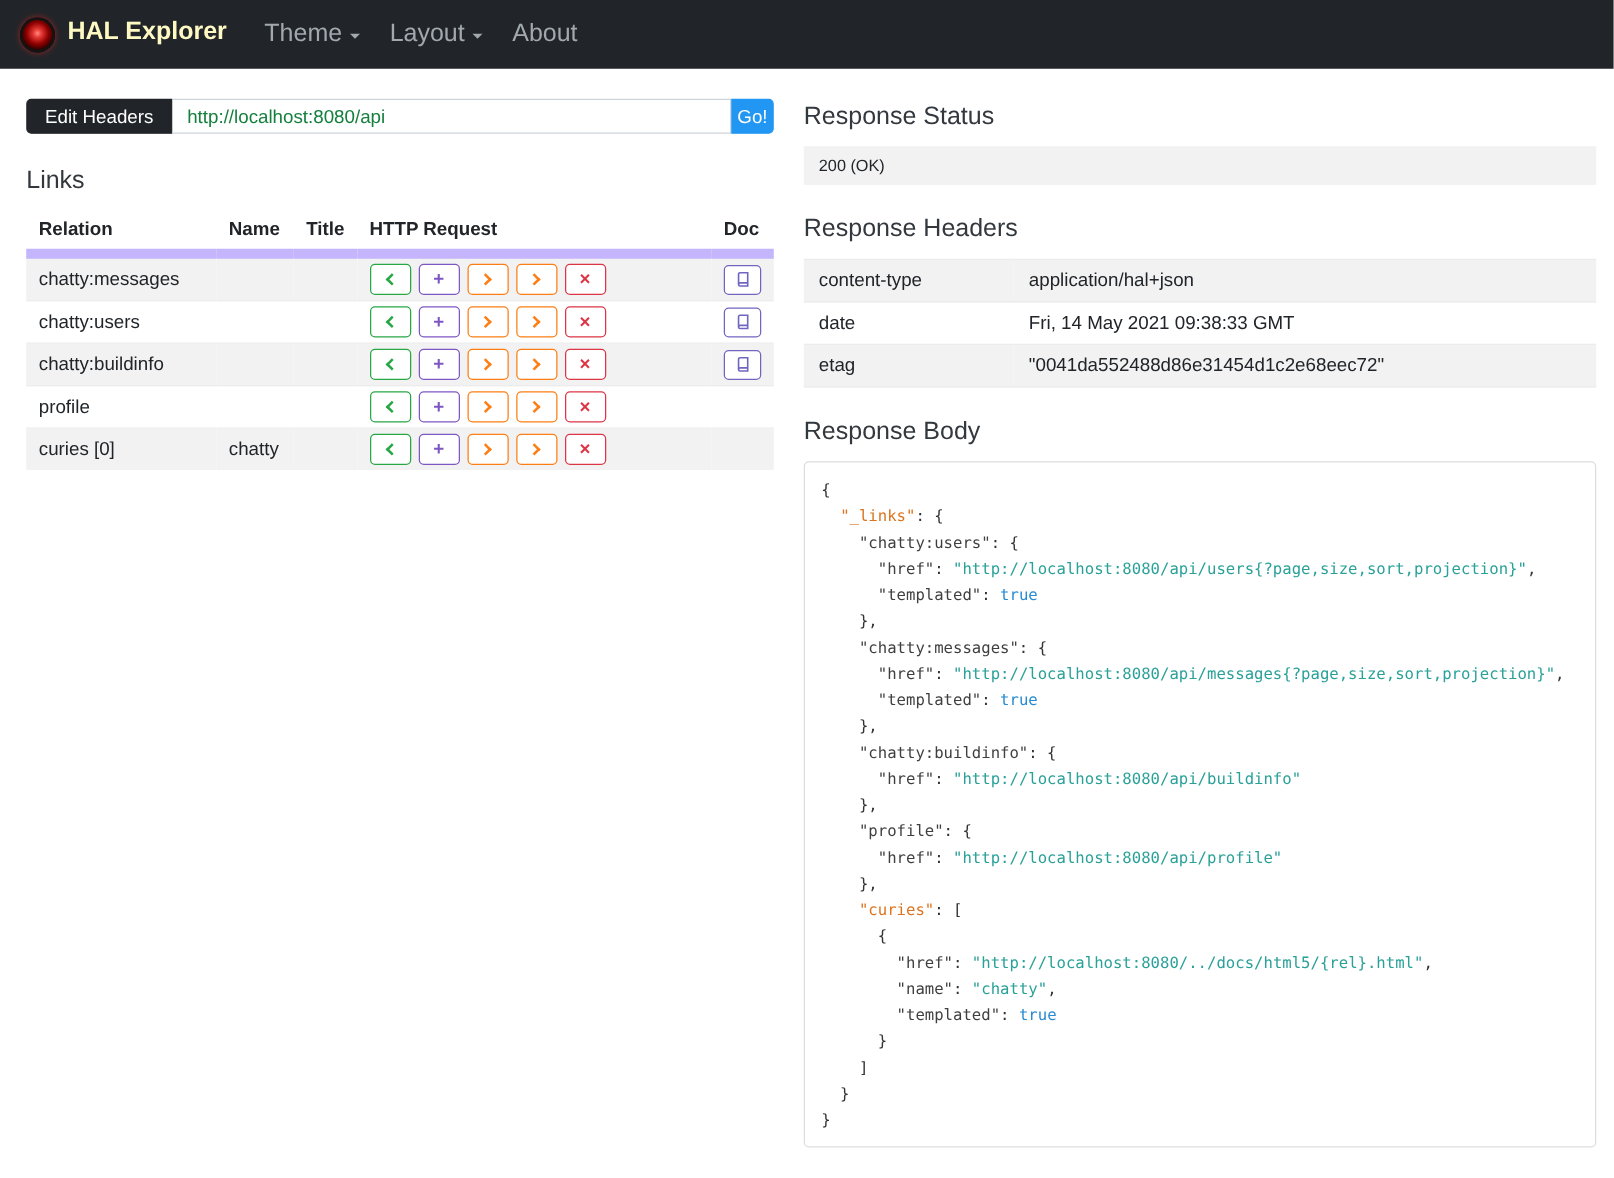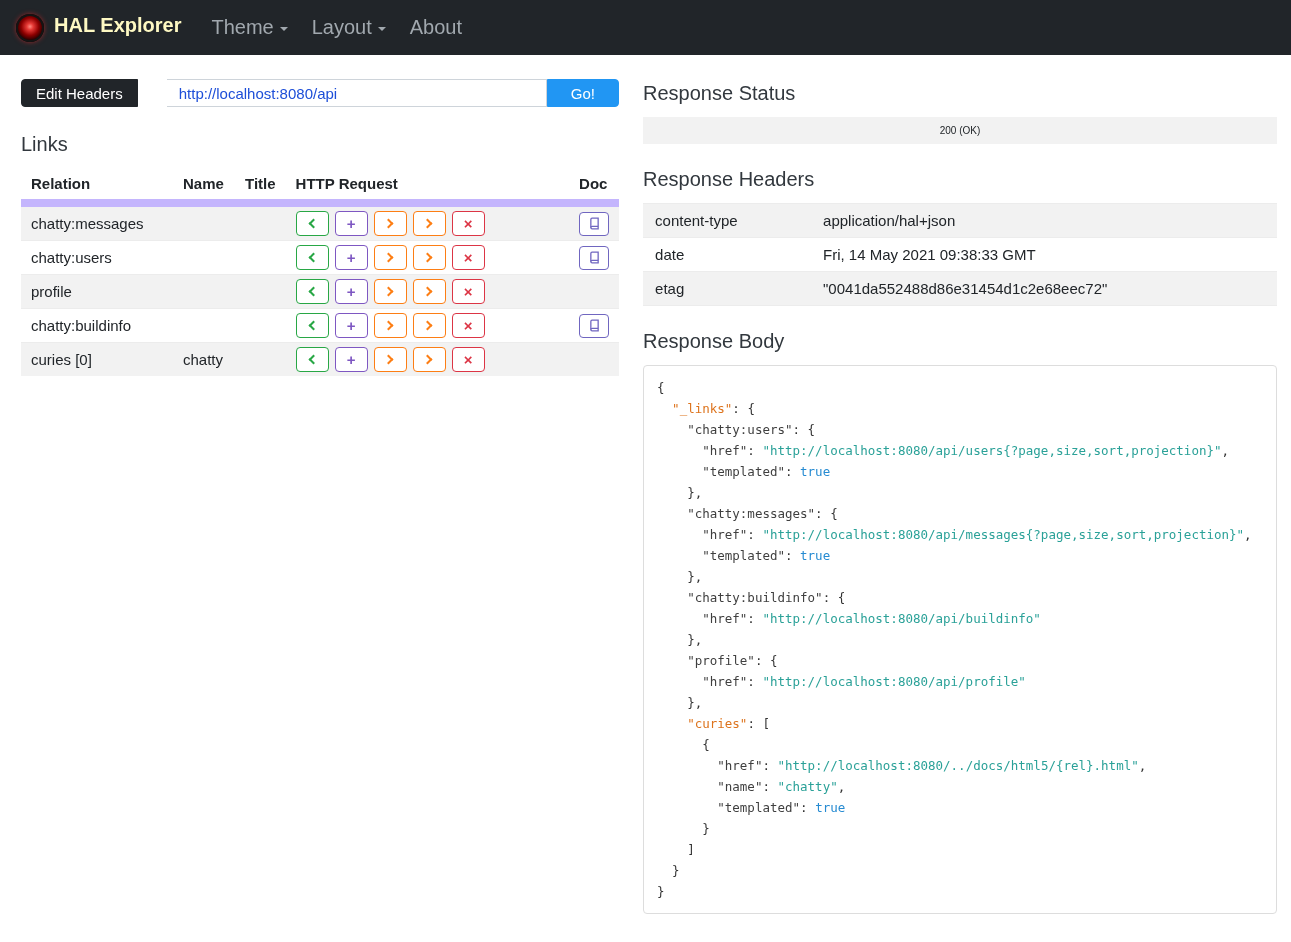--- a/index.html
+++ b/index.html
@@ -15,22 +15,22 @@
   .nav-items{display:flex;list-style:none;margin-left:18px;}
   .nav-item{display:flex;align-items:center;gap:6px;color:#a1a8ae;font-size:20px;padding:8px 12px;cursor:pointer;}
   .caret{width:0;height:0;border-left:4px solid transparent;border-right:4px solid transparent;border-top:4px solid currentColor;display:inline-block;margin-top:3px;}
 
   
   .main{display:grid;grid-template-columns:1fr 1.06fr;gap:24px;padding:24px 14px 20px 21px;align-items:start;}
 
   
   .input-group{display:flex;height:28px;margin-bottom:26px;}
   .btn-dark{background:var(--dark-button,#212529);color:#fff;border:1px solid var(--dark-button,#212529);border-radius:4px 0 0 4px;font-size:15px;padding:0 14px;cursor:pointer;font-family:inherit;}
-  .url-input{flex:1;min-width:0;border:1px solid #ced4da;border-left:0;padding:0 12px;font-size:15px;color:#1d4ed8;font-family:inherit;outline:none;margin-left:29px;}
-  .btn-go{background:var(--accent-blue,#2196f3);color:#fff;border:1px solid var(--accent-blue,#2196f3);border-radius:0 4px 4px 0;font-size:15px;padding:0 23px;cursor:pointer;font-family:inherit;}
+  .url-input{flex:1;min-width:0;border:1px solid #ced4da;border-left:0;padding:0 12px;font-size:15px;color:#15803d;font-family:inherit;outline:none;}
+  .btn-go{background:var(--accent-blue,#2196f3);color:#fff;border:1px solid var(--accent-blue,#2196f3);border-radius:0 4px 4px 0;font-size:15px;padding:0 4px;cursor:pointer;font-family:inherit;}
 
   .section-title{font-size:20px;font-weight:400;color:#32383e;margin:24px 0 12px;}
   .section-title.first{margin-top:3px;}
 
   
   .links-table{width:100%;border-collapse:collapse;font-size:15px;}
   .links-table th{text-align:left;font-weight:700;padding:7px 10px;border-bottom:8px solid #c4b5fd;}
   .links-table td{padding:4px 10px;border-top:1px solid #ececec;vertical-align:middle;}
   .links-table tbody tr:nth-child(odd){background:var(--stripe,#f2f2f2);}
   .links-table th:nth-child(1){width:152px;}
@@ -40,21 +40,21 @@
   .http-cell{white-space:nowrap;}
   .http-btn{display:inline-flex;align-items:center;justify-content:center;width:33px;height:25px;background:#fff;border:1px solid;border-radius:4px;margin-right:6px;cursor:pointer;padding:0;vertical-align:middle;}
   .http-btn:last-child{margin-right:0;}
   .http-btn .glyph{font-size:15px;font-weight:700;line-height:1;}
   .chev{width:7px;height:7px;border:0 solid currentColor;display:inline-block;}
   .chev-left{border-left-width:2px;border-bottom-width:2px;transform:rotate(45deg);margin-left:3px;}
   .chev-right{border-right-width:2px;border-top-width:2px;transform:rotate(45deg);margin-right:3px;}
   .doc-btn{display:inline-flex;align-items:center;justify-content:center;width:30px;height:24px;background:#fff;border:1px solid;border-radius:4px;cursor:pointer;padding:0;}
 
   
-  .status-bar{background:var(--stripe,#f2f2f2);padding:8px 12px;font-size:10px;text-align:center;}
+  .status-bar{background:var(--stripe,#f2f2f2);padding:8px 12px;font-size:13px;}
   .headers-table{width:100%;border-collapse:collapse;font-size:15px;border-bottom:1px solid #ececec;}
   .headers-table td{padding:8px 12px;border-top:1px solid #ececec;}
   .headers-table tr:nth-child(odd){background:var(--stripe,#f2f2f2);}
   .headers-table td:first-child{width:168px;}
 
   .code-box{border:1px solid #ddd;border-radius:4px;padding:11px 13px;overflow:hidden;}
   .code{font-family:"DejaVu Sans Mono","Liberation Mono",monospace;font-size:12.5px;line-height:21px;color:#333;}
   .code-line{white-space:pre;}
   .tok-p{color:#333;}
   .tok-k{color:var(--tok-key,#3f3f3f);}
@@ -145,57 +145,57 @@
                 <span class="glyph">×</span>
               </button></td>
             <td><button class="doc-btn" style="color: rgb(112, 102, 192); border-color: rgb(112, 102, 192);">
                 <svg width="13" height="13" viewBox="0 0 16 16" fill="none" stroke="currentColor" stroke-width="1.6">
                   <path d="M3.5 3A1.5 1.5 0 0 1 5 1.5h7.5v13H5A1.5 1.5 0 0 1 3.5 13V3z"></path>
                   <path d="M3.5 12.8c0-.9.7-1.3 1.5-1.3h7.5"></path>
                 </svg>
               </button></td>
           </tr>
           <tr>
-            <td>profile</td>
-            <td></td>
-            <td></td>
-            <td class="http-cell"><button class="http-btn" style="color: rgb(40, 167, 69); border-color: rgb(40, 167, 69);">
-                <span class="chev chev-left"></span>
-              </button><button class="http-btn" style="color: rgb(126, 87, 194); border-color: rgb(126, 87, 194);">
-                <span class="glyph">+</span>
-              </button><button class="http-btn" style="color: rgb(253, 126, 20); border-color: rgb(253, 126, 20);">
-                <span class="chev chev-right"></span>
-              </button><button class="http-btn" style="color: rgb(253, 126, 20); border-color: rgb(253, 126, 20);">
-                <span class="chev chev-right"></span>
-              </button><button class="http-btn" style="color: rgb(220, 53, 69); border-color: rgb(220, 53, 69);">
-                <span class="glyph">×</span>
-              </button></td>
-            <td></td>
-          </tr>
-          <tr>
             <td>chatty:buildinfo</td>
             <td></td>
             <td></td>
             <td class="http-cell"><button class="http-btn" style="color: rgb(40, 167, 69); border-color: rgb(40, 167, 69);">
                 <span class="chev chev-left"></span>
               </button><button class="http-btn" style="color: rgb(126, 87, 194); border-color: rgb(126, 87, 194);">
                 <span class="glyph">+</span>
               </button><button class="http-btn" style="color: rgb(253, 126, 20); border-color: rgb(253, 126, 20);">
                 <span class="chev chev-right"></span>
               </button><button class="http-btn" style="color: rgb(253, 126, 20); border-color: rgb(253, 126, 20);">
                 <span class="chev chev-right"></span>
               </button><button class="http-btn" style="color: rgb(220, 53, 69); border-color: rgb(220, 53, 69);">
                 <span class="glyph">×</span>
               </button></td>
             <td><button class="doc-btn" style="color: rgb(112, 102, 192); border-color: rgb(112, 102, 192);">
                 <svg width="13" height="13" viewBox="0 0 16 16" fill="none" stroke="currentColor" stroke-width="1.6">
                   <path d="M3.5 3A1.5 1.5 0 0 1 5 1.5h7.5v13H5A1.5 1.5 0 0 1 3.5 13V3z"></path>
                   <path d="M3.5 12.8c0-.9.7-1.3 1.5-1.3h7.5"></path>
                 </svg>
               </button></td>
+          </tr>
+          <tr>
+            <td>profile</td>
+            <td></td>
+            <td></td>
+            <td class="http-cell"><button class="http-btn" style="color: rgb(40, 167, 69); border-color: rgb(40, 167, 69);">
+                <span class="chev chev-left"></span>
+              </button><button class="http-btn" style="color: rgb(126, 87, 194); border-color: rgb(126, 87, 194);">
+                <span class="glyph">+</span>
+              </button><button class="http-btn" style="color: rgb(253, 126, 20); border-color: rgb(253, 126, 20);">
+                <span class="chev chev-right"></span>
+              </button><button class="http-btn" style="color: rgb(253, 126, 20); border-color: rgb(253, 126, 20);">
+                <span class="chev chev-right"></span>
+              </button><button class="http-btn" style="color: rgb(220, 53, 69); border-color: rgb(220, 53, 69);">
+                <span class="glyph">×</span>
+              </button></td>
+            <td></td>
           </tr>
           <tr>
             <td>curies [0]</td>
             <td>chatty</td>
             <td></td>
             <td class="http-cell"><button class="http-btn" style="color: rgb(40, 167, 69); border-color: rgb(40, 167, 69);">
                 <span class="chev chev-left"></span>
               </button><button class="http-btn" style="color: rgb(126, 87, 194); border-color: rgb(126, 87, 194);">
                 <span class="glyph">+</span>
               </button><button class="http-btn" style="color: rgb(253, 126, 20); border-color: rgb(253, 126, 20);">

